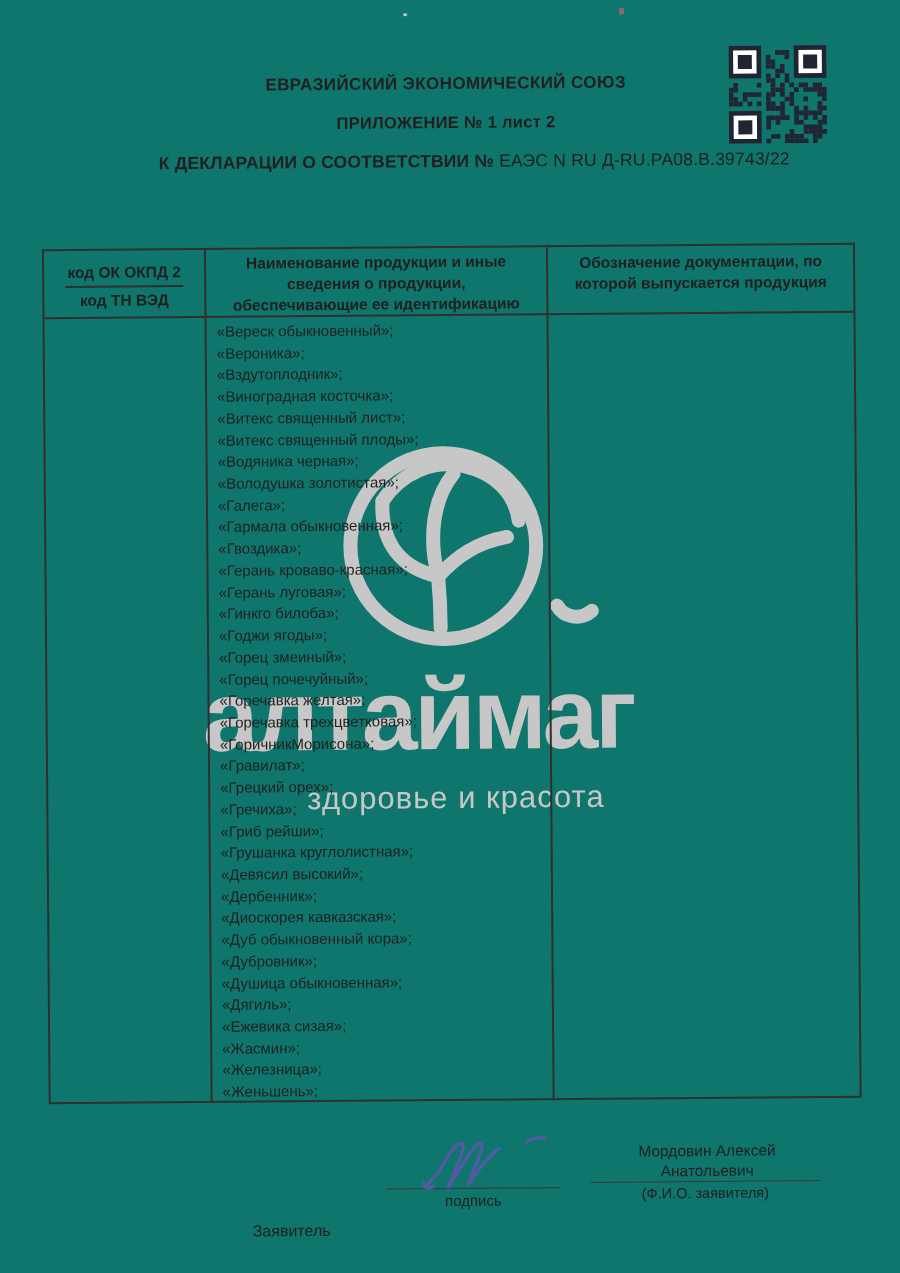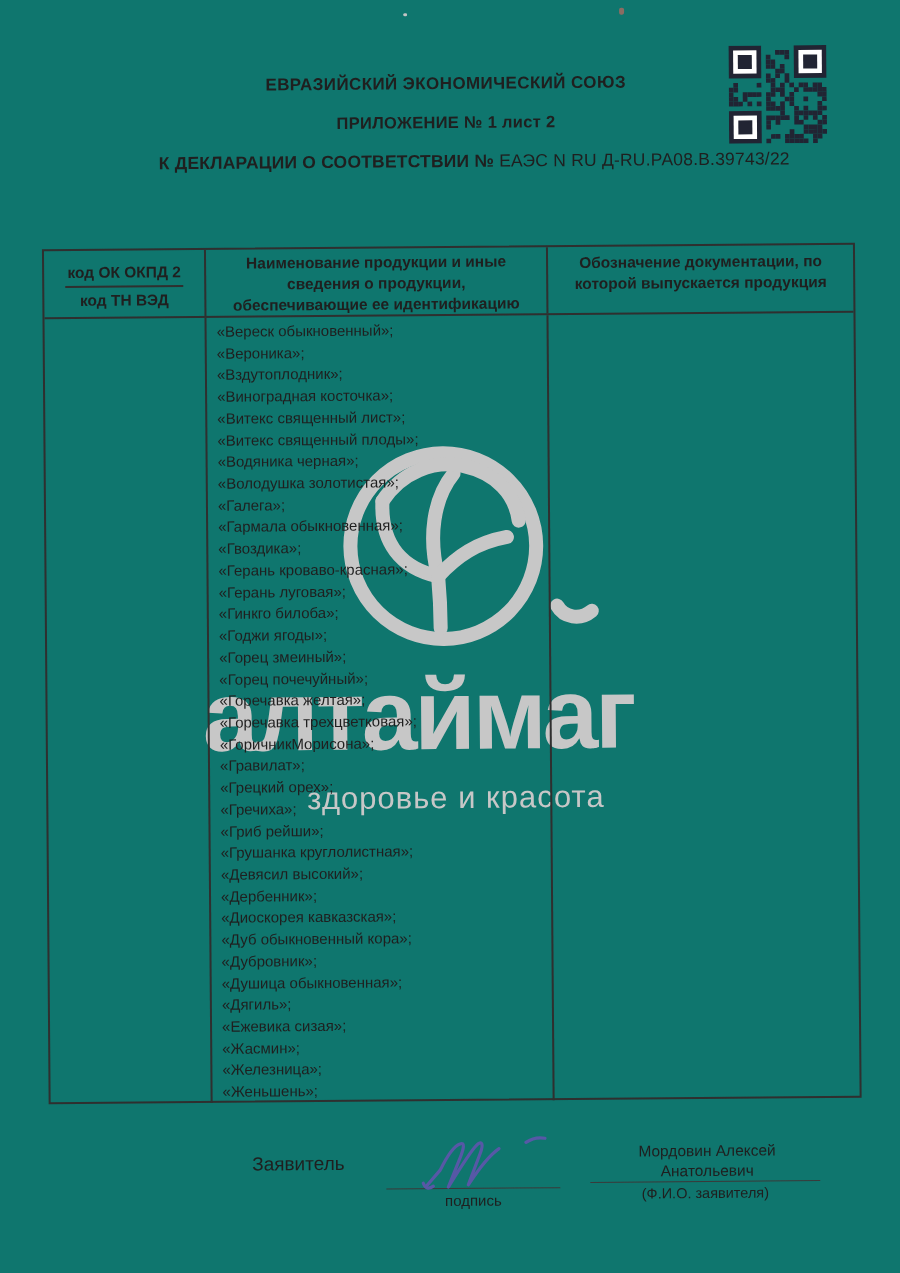--- a/index.html
+++ b/index.html
@@ -40,21 +40,21 @@
   .c2{width:342px;box-sizing:border-box;border-right:2px solid #2f2f2f;}
   .c3{flex:1;box-sizing:border-box;}
   .t-head .cell{font-weight:bold;font-size:15.5px;text-align:center;line-height:21px;}
   .c1-head{padding-top:11px;}
   .c1-rule{width:118px;height:0;border-top:2px solid #2f2f2f;margin:3px auto 2px auto;}
   .c2-head{padding-top:3px;}
   .c3-head{padding-top:5px;padding-left:6px;padding-right:6px;}
   .product-list{padding:3px 6px 0 10px;font-size:15px;line-height:21.72px;text-align:left;}
 
   
-  .f-label{position:absolute;left:248px;top:1152px;font-size:19px;z-index:2;}
+  .f-label{position:absolute;left:248px;top:1221px;font-size:16px;z-index:2;}
   .sig-svg{position:absolute;left:406px;top:1130px;width:152px;height:64px;z-index:3;}
   .sig-line{position:absolute;left:382px;top:1188px;width:174px;border-top:1.5px solid #3a3a3a;z-index:2;}
   .sig-caption{position:absolute;left:382px;top:1192px;width:174px;text-align:center;font-size:15px;z-index:2;}
   .fio-name{position:absolute;left:595px;top:1143px;width:216px;text-align:center;font-size:15.5px;line-height:19.5px;z-index:2;}
   .fio-line{position:absolute;left:586px;top:1183px;width:230px;border-top:1.5px solid #3a3a3a;z-index:2;}
   .fio-caption{position:absolute;left:586px;top:1187px;width:230px;text-align:center;font-size:14.5px;z-index:2;}
 
   svg{display:block;}
 </style>
 </head>

